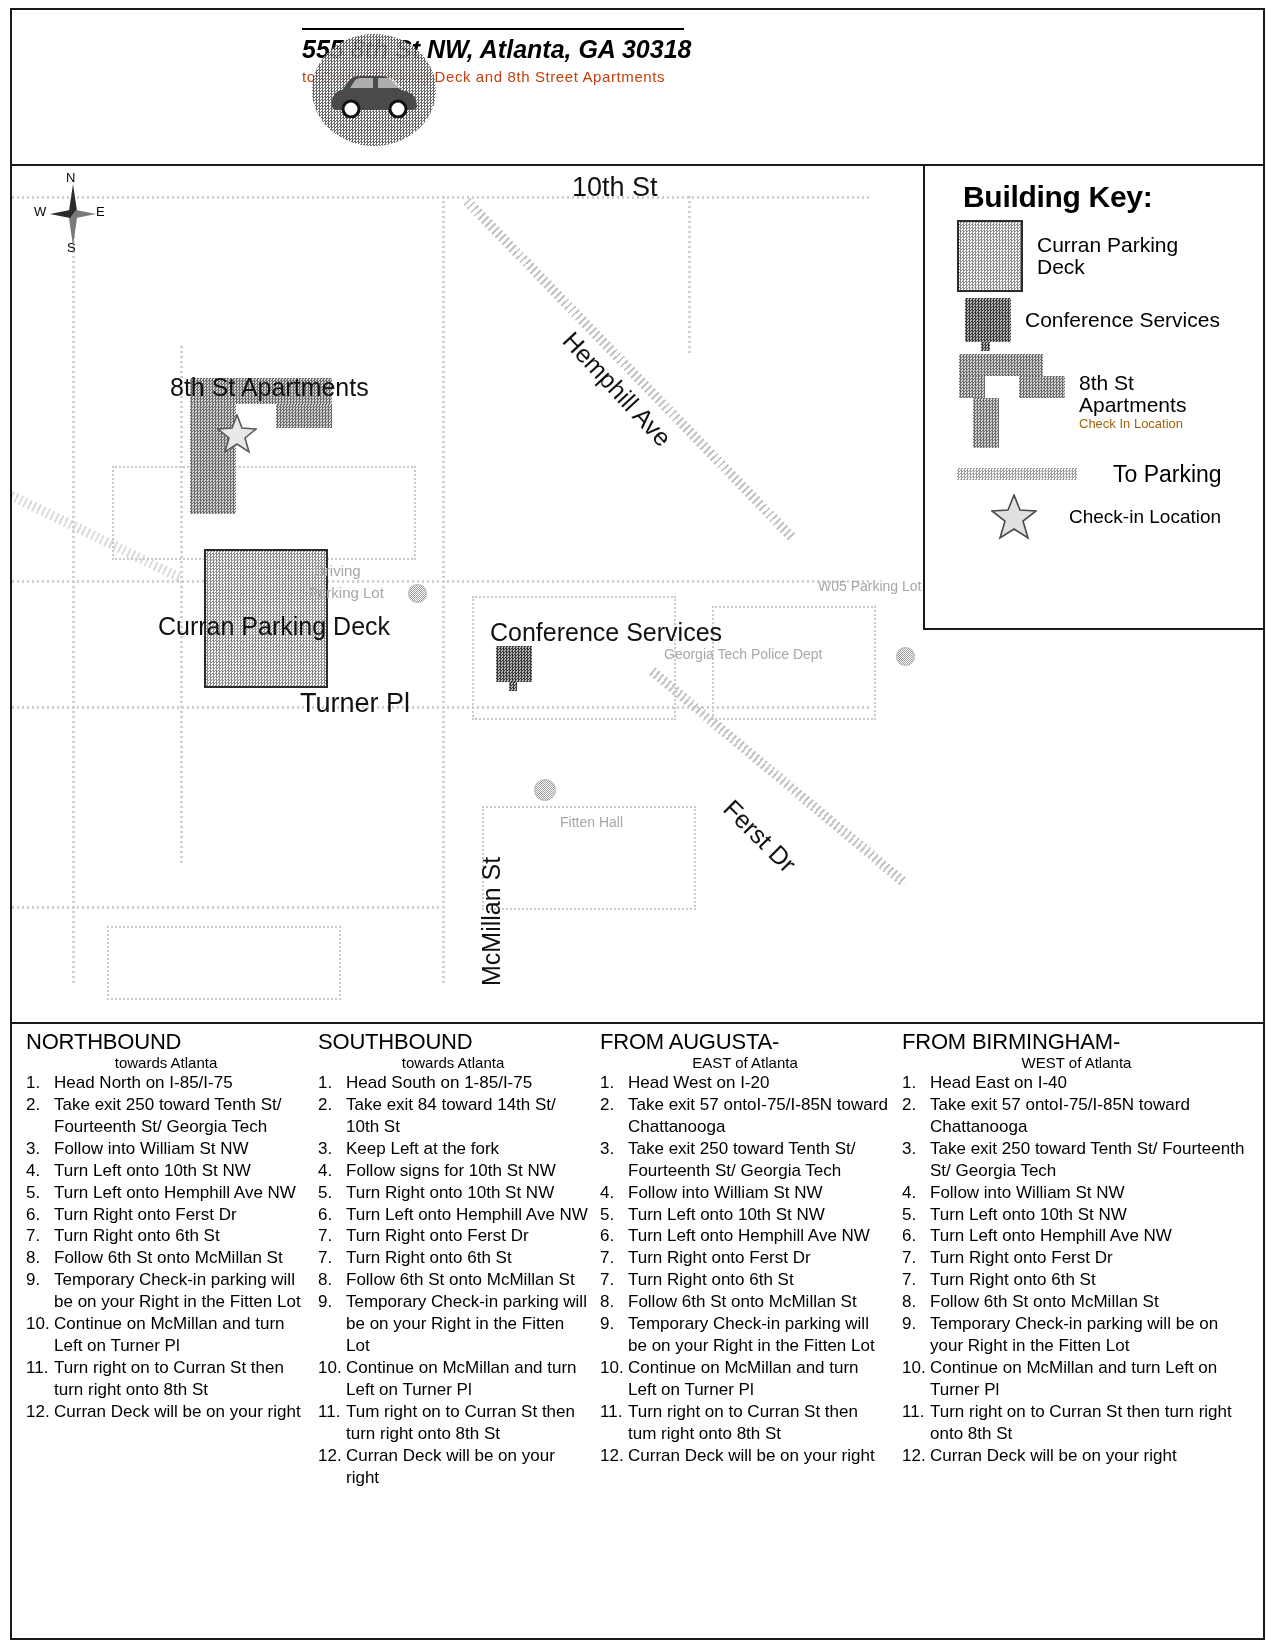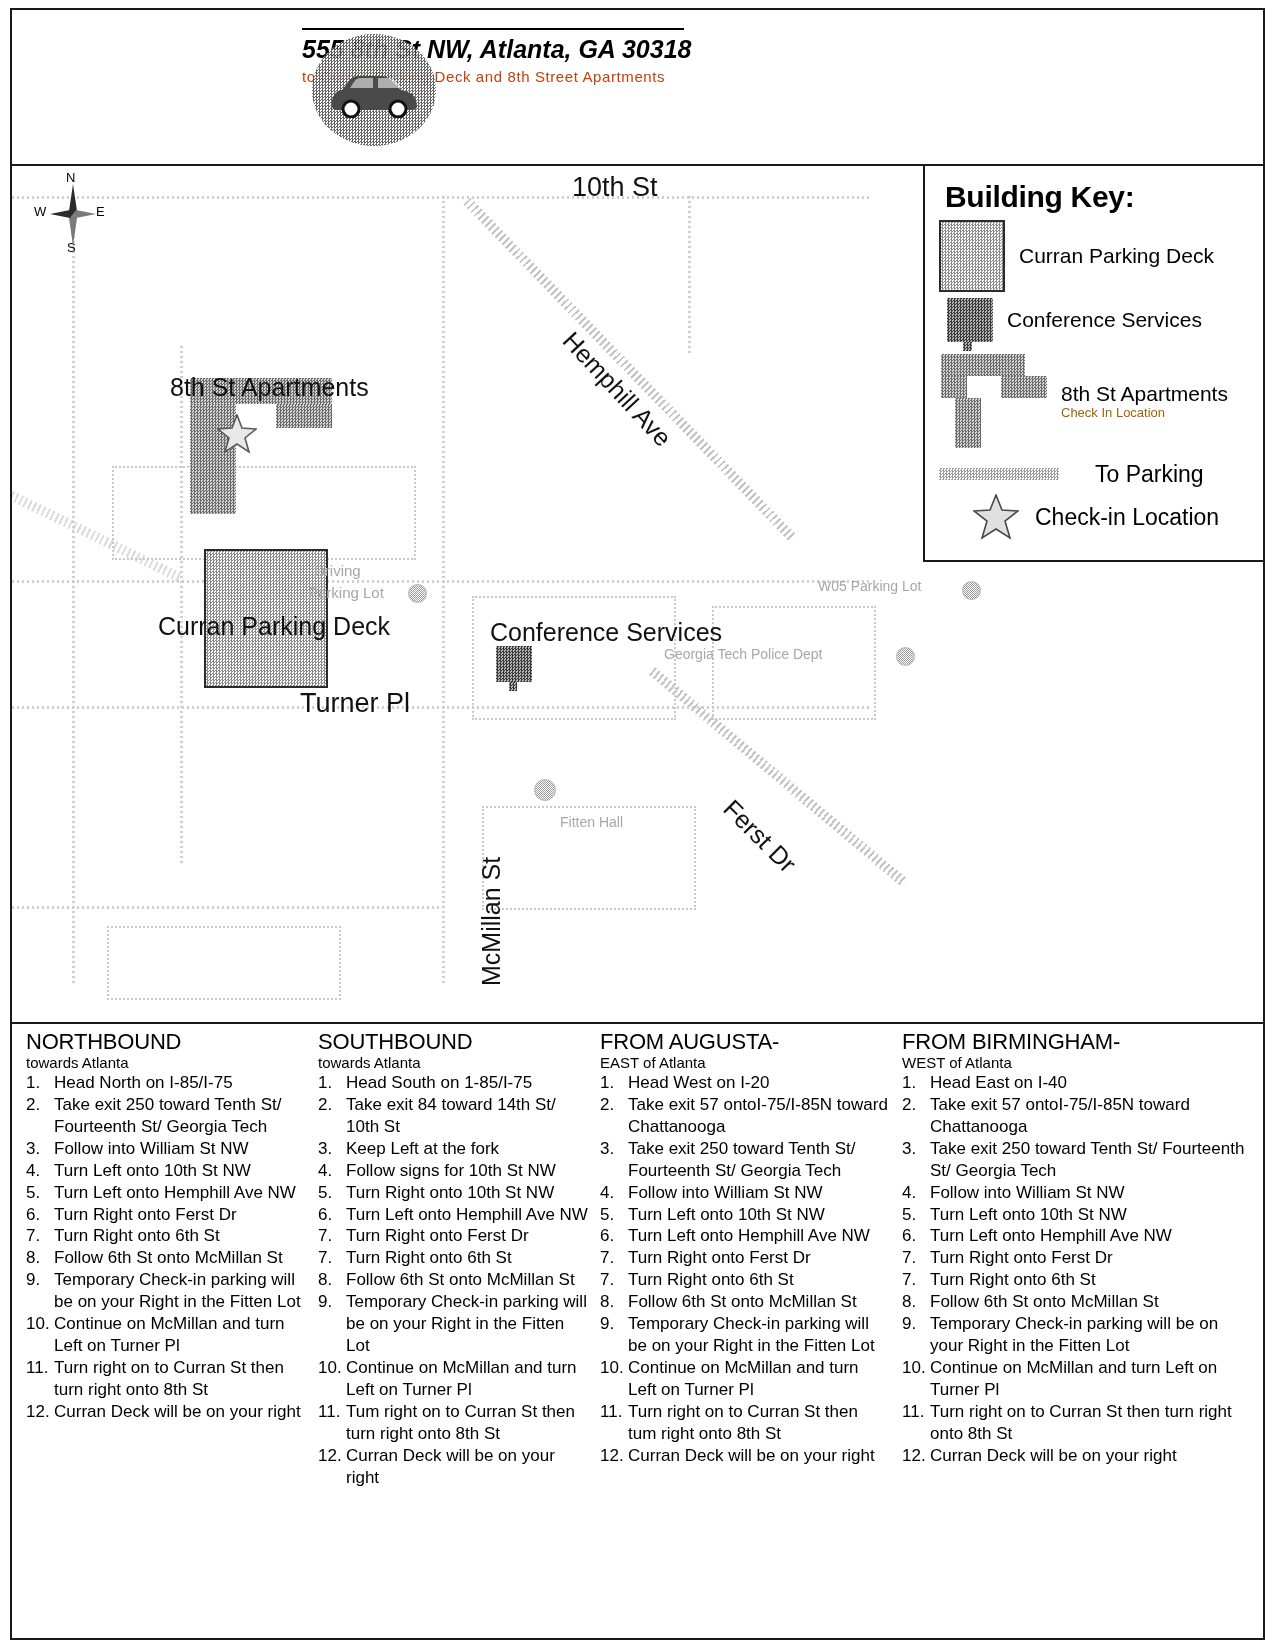--- a/index.html
+++ b/index.html
@@ -189,26 +189,26 @@
     background: repeating-conic-gradient(#9a9a9a 0 25%, #ffffff 0 50%) 0 0/2px 2px;
     border: 1px solid #b4b4b4;
   }
 
   
   .key-box {
     position: absolute;
     right: 0;
     top: 0;
     width: 340px;
-    height: 396px;
+    height: 464px;
     border-left: 2px solid #1a1a1a;
     border-bottom: 2px solid #1a1a1a;
     background: #fff;
     box-sizing: border-box;
-    padding: 12px 14px;
+    padding: 12px 32px;
   }
   .key-title {
     font-size: 30px;
     font-weight: bold;
     letter-spacing: -.3px;
     margin: 2px 0 6px 6px;
   }
   .key-row {
     display: flex;
     align-items: center;
@@ -272,20 +272,21 @@
   .dir-head {
     font-size: 22px;
     line-height: 1.08;
     letter-spacing: -.2px;
     white-space: nowrap;
   }
   .dir-sub {
     font-size: 15px;
     line-height: 1.15;
     margin-bottom: 1px;
+    text-align: center;
   }
   ol.steps {
     list-style: none;
     margin: 0;
     padding: 0;
     font-size: 17px;
     line-height: 1.29;
   }
   ol.steps li {
     display: flex;
@@ -421,21 +422,21 @@
           <div class="key-swatch swatch-park"></div>
           <div class="key-text" style="font-size:23px;margin-left:22px;">To Parking</div>
         </div>
 
         <div class="key-row" style="margin-top:8px;">
           <div class="key-swatch swatch-star" style="margin-left:34px;">
             <svg viewBox="0 0 46 46" width="46" height="46">
               <polygon points="23,1 29,16 45,17 32,27 37,44 23,35 9,44 14,27 1,17 17,16" fill="#e0e0e0" stroke="#4a4a4a" stroke-width="1.6"></polygon>
             </svg>
           </div>
-          <div class="key-text" style="font-size:23px;margin-left:2px;">Check-in Location</div>
+          <div class="key-text" style="font-size:19px;margin-left:18px;">Check-in Location</div>
         </div>
       </div>
 
     </div>
   </div>
 
   <div class="dirs">
 
     <div class="dir-col">
       <div class="dir-head">NORTHBOUND</div>

